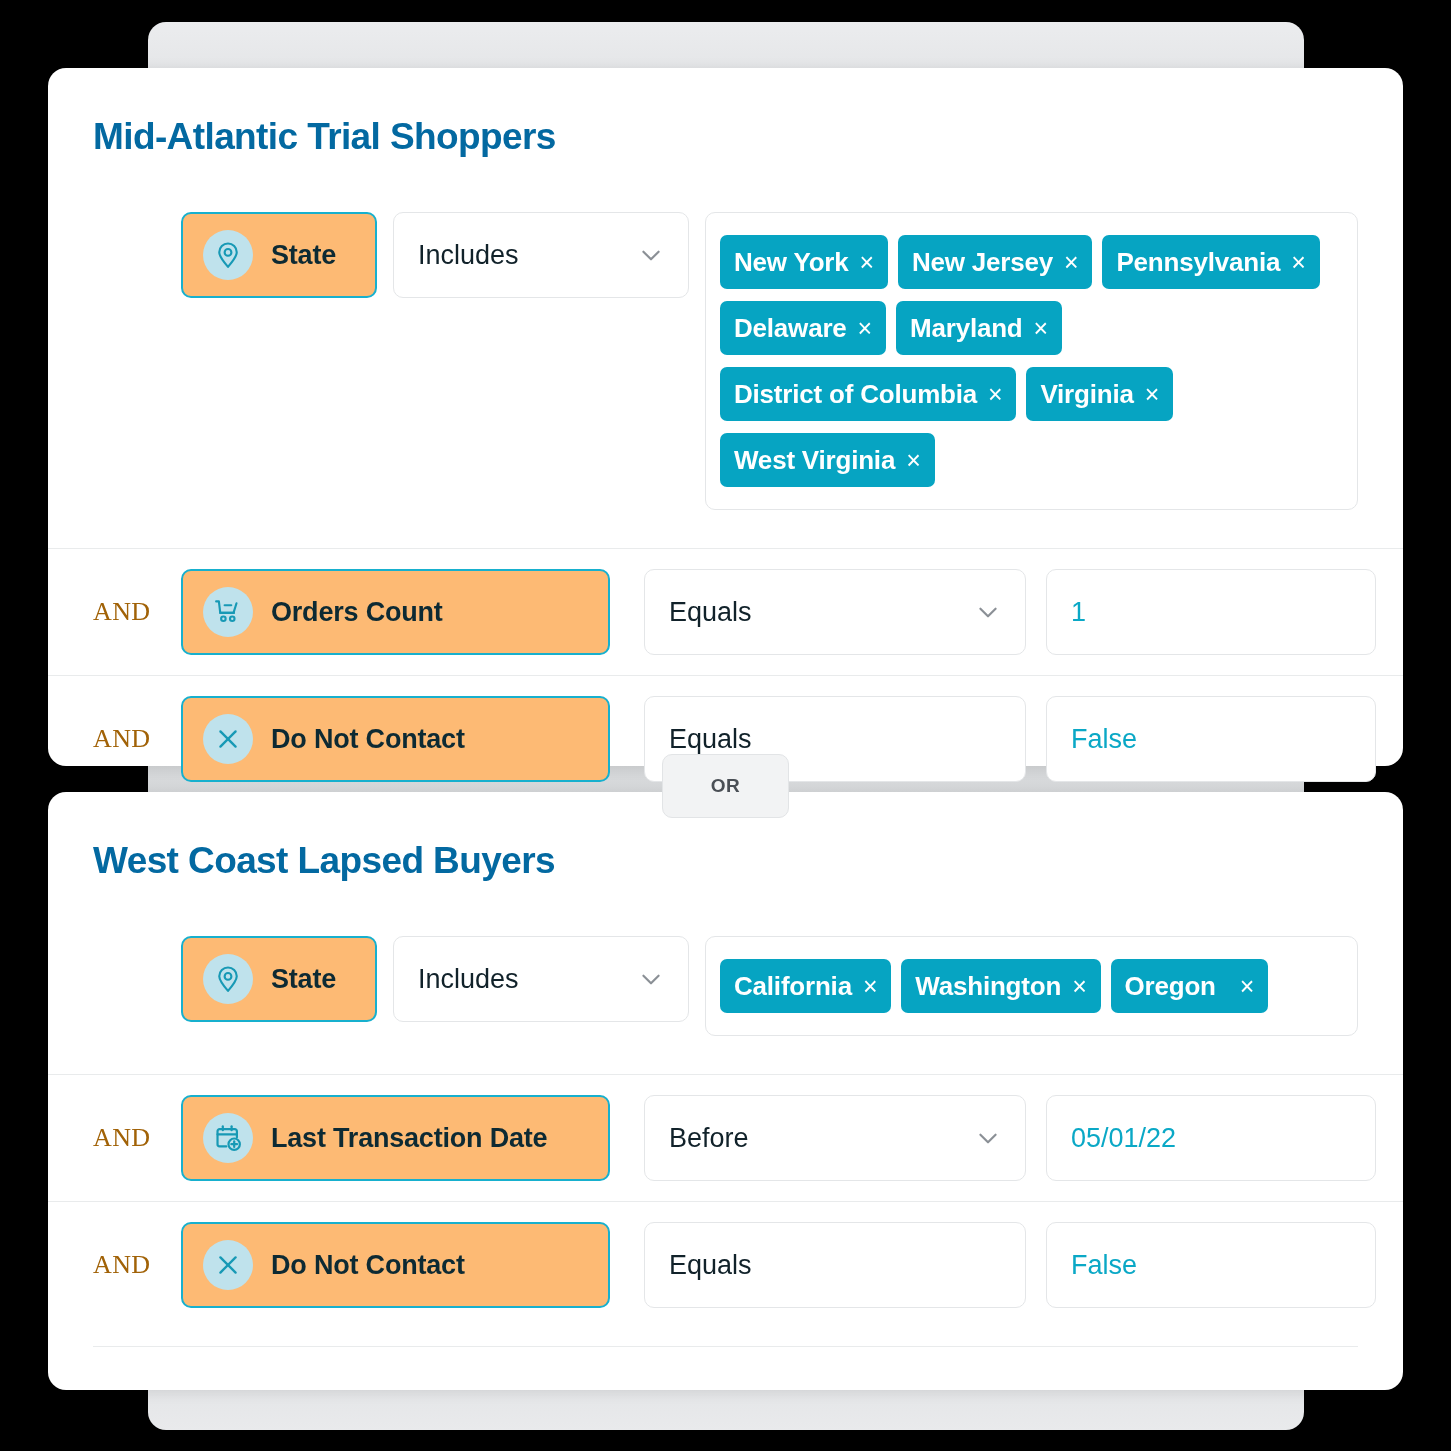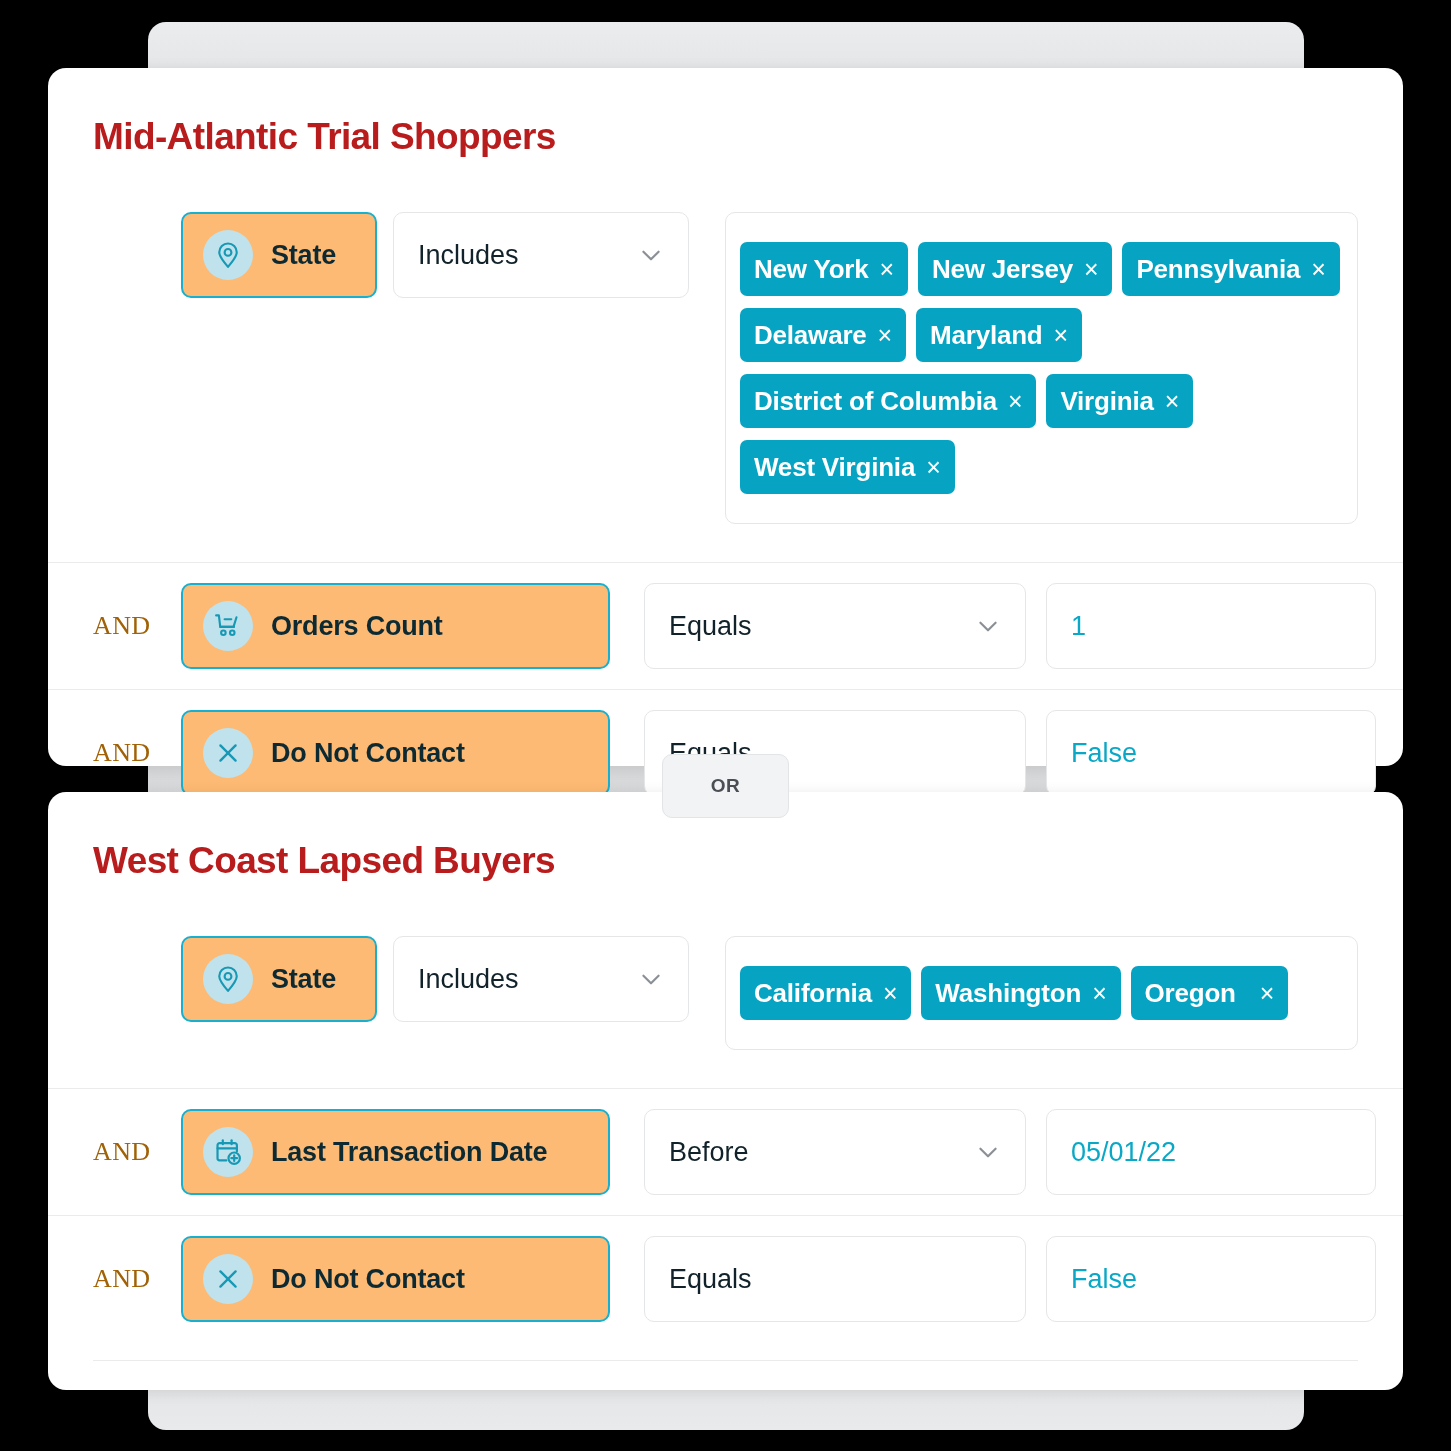--- a/index.html
+++ b/index.html
@@ -39,21 +39,21 @@
     background: #ffffff;
     border-radius: 18px;
     box-shadow: 0 2px 14px rgba(0,0,0,0.10);
   }
   .card-top    { top: 68px;  height: 698px; }
   .card-bottom { top: 792px; height: 598px; }
 
   .card-title {
     font-size: 37px;
     font-weight: bold;
-    color: #b91c1c;
+    color: #0369a1;
     letter-spacing: -0.6px;
     padding-top: 48px;
     padding-bottom: 34px;
     padding-left: 45px;
   }
 
   
   .or-chip {
     position: absolute;
     left: 662px;
@@ -144,27 +144,27 @@
   .op-select.w-op2 { width: 382px; margin-left: 34px; }
   .chev { width: 26px; height: 26px; flex: 0 0 26px; }
   .chev.hidden { visibility: hidden; }
 
   
   .tagbox {
     min-height: 86px;
     background: #ffffff;
     border: 1px solid #e4e6e8;
     border-radius: 10px;
-    padding: 29px 14px;
+    padding: 22px 14px;
     display: flex;
     flex-wrap: wrap;
     gap: 12px 10px;
     align-content: flex-start;
     flex: 1 1 auto;
-    margin-left: 36px;
+    margin-left: 16px;
   }
   .tag {
     background: #06a4c2;
     color: #ffffff;
     border-radius: 7px;
     height: 54px;
     display: inline-flex;
     align-items: center;
     padding: 0 14px;
     font-size: 26px;

